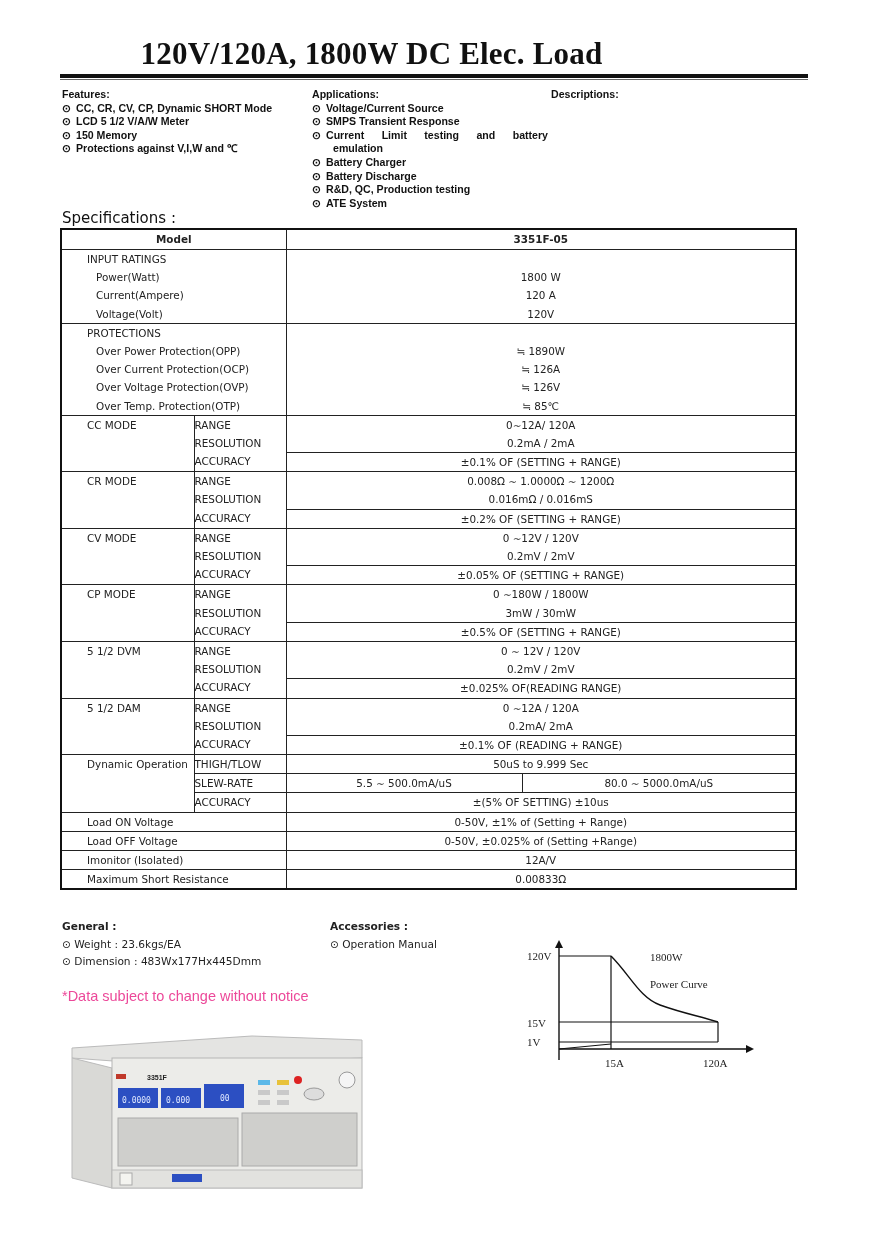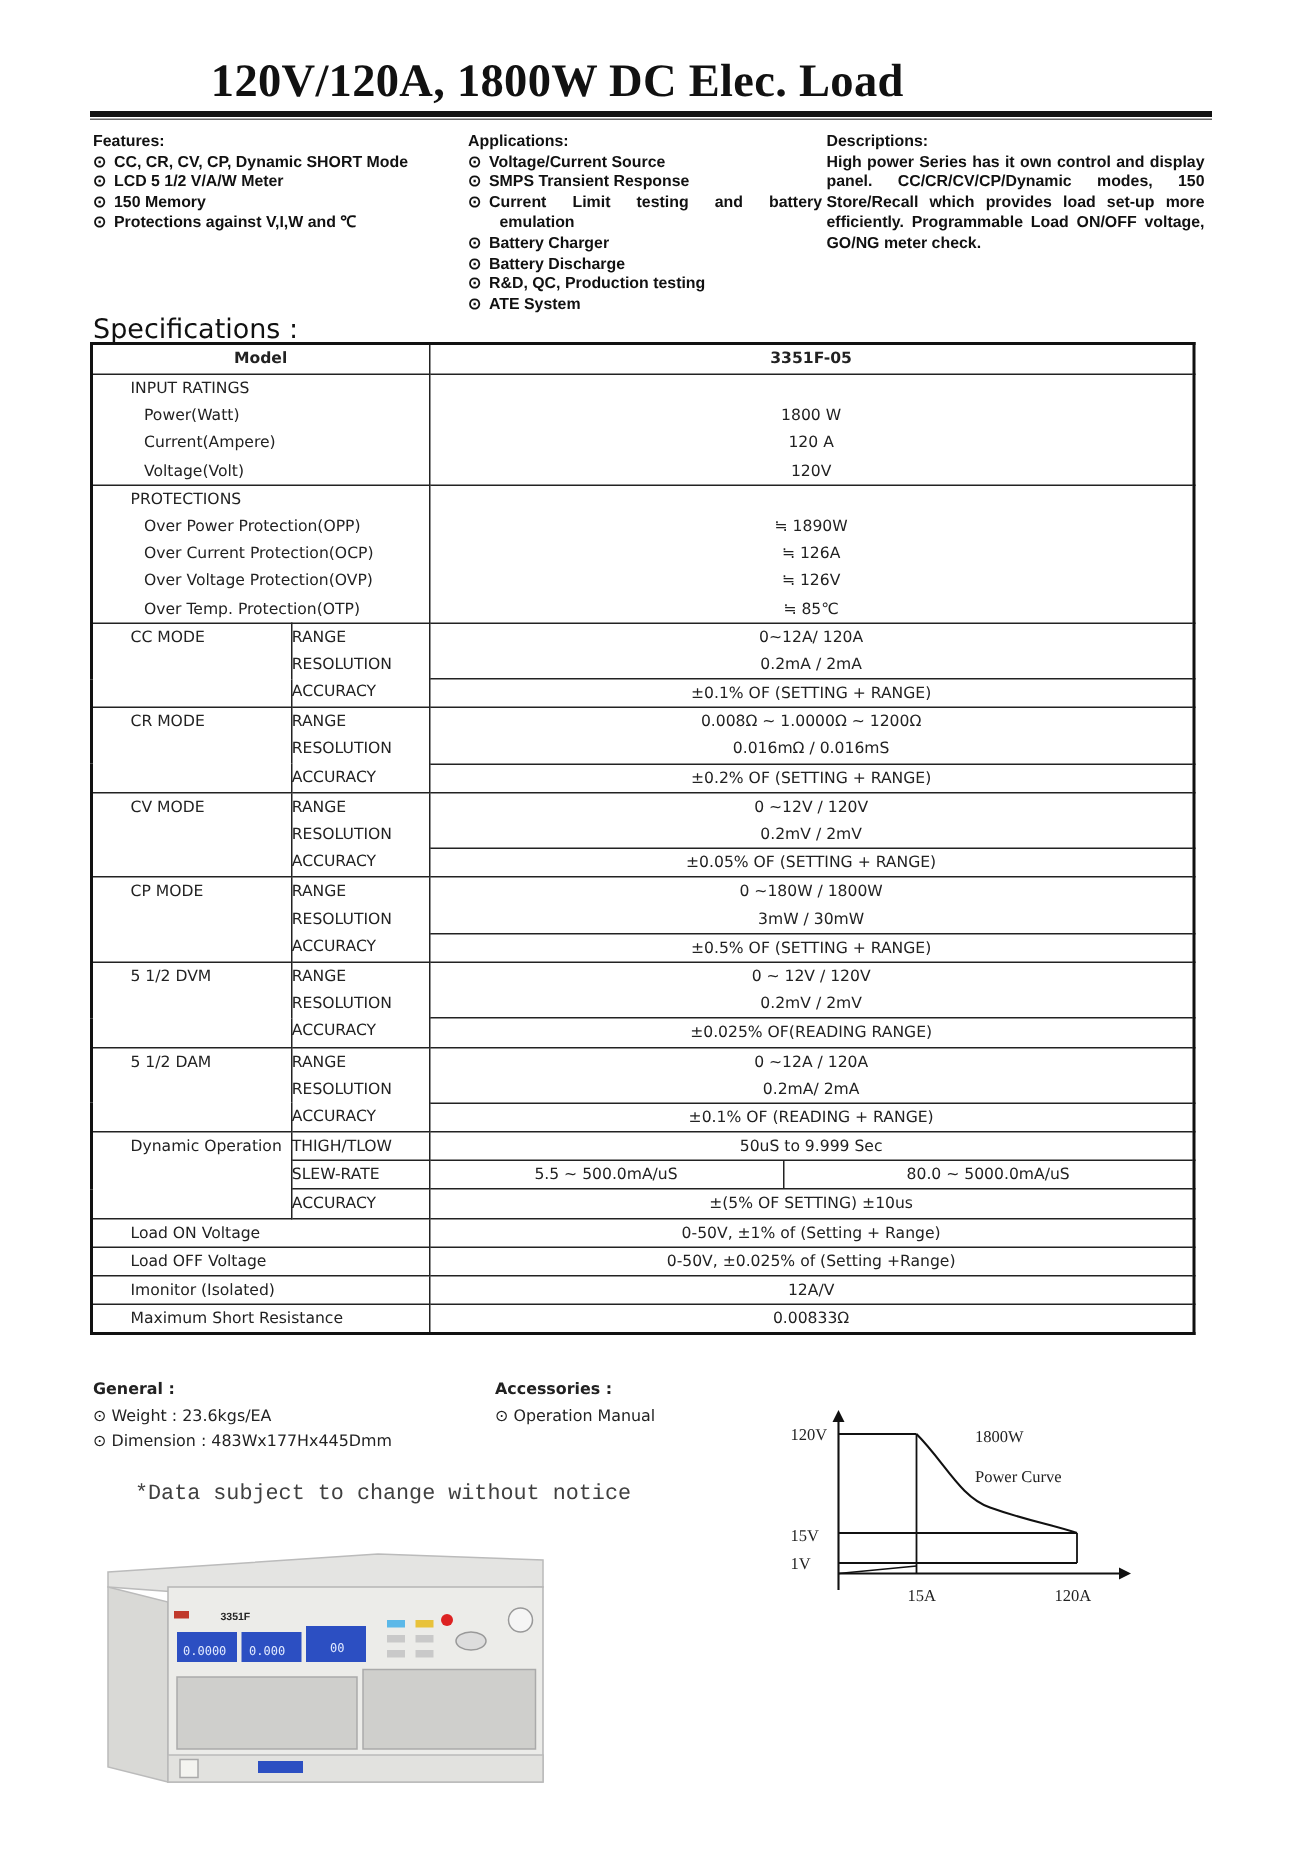--- a/index.html
+++ b/index.html
@@ -12,36 +12,36 @@
   .col { position:absolute; top:88px; font-family:"Liberation Sans", sans-serif; font-weight:bold; font-size:10.6px; line-height:13.6px; }
   .col .hd { display:block; }
   .col .li { display:block; }
   .col .li .b { display:inline-block; width:14px; }
   .c1 { left:62px; width:245px; }
   .c2 { left:312px; width:236px; }
   .c3 { left:551px; width:252px; text-align:justify; }
   .indent { padding-left:21px; }
   .just { text-align:justify; text-align-last:justify; }
 
-  .spec-title { position:absolute; left:62px; top:209px; font-family:"DejaVu Sans", sans-serif; font-size:18px; }
+  .spec-title { position:absolute; left:62px; top:209px; font-family:"DejaVu Sans", sans-serif; font-size:15px; }
 
   table.spec { position:absolute; left:60px; top:228px; width:737px; border-collapse:collapse;
     font-family:"DejaVu Sans", sans-serif; font-size:10.4px; color:#222; border:2px solid #111; }
   table.spec td { border:1px solid #222; padding:0; vertical-align:top; }
   table.spec td.lab { padding-left:25px; }
   .line { height:18.2px; line-height:18.2px; white-space:nowrap; }
   .line.sub { padding-left:9px; }
   td.val { text-align:center; }
   td.sublab { padding-left:2px; }
   .hdrrow td { height:19px; line-height:19px; text-align:center; }
   .hdrrow td b { font-weight:bold; }
 
   .gen { position:absolute; font-family:"DejaVu Sans", sans-serif; font-size:10.6px; line-height:17.5px; color:#222; }
   .gen .hd { font-weight:bold; }
-  .notice { position:absolute; left:62px; top:988px; font-family:Liberation Mono, monospace; font-size:14.5px; color:#404040;margin-left:28px; }
+  .notice { position:absolute; left:62px; top:988px; font-family:Liberation Sans, sans-serif; font-size:14.5px; color:#ec4899; }
 
   .curve { position:absolute; left:500px; top:930px; width:280px; height:150px; }
   .curve text { font-family:"Liberation Serif", serif; font-size:11px; fill:#222; }
 
   .product { position:absolute; left:62px; top:1028px; width:318px; height:170px; }
 </style>
 </head>
 <body>
 
 <div class="title">120V/120A, 1800W DC Elec. Load</div>
@@ -63,21 +63,20 @@
   <span class="li just"><span class="b">⊙</span><span>Current Limit testing and battery</span></span>
   <span class="li indent">emulation</span>
   <span class="li"><span class="b">⊙</span><span>Battery Charger</span></span>
   <span class="li"><span class="b">⊙</span><span>Battery Discharge</span></span>
   <span class="li"><span class="b">⊙</span><span>R&amp;D, QC, Production testing</span></span>
   <span class="li"><span class="b">⊙</span><span>ATE System</span></span>
 </div>
 
 <div class="col c3">
   <span class="hd" style="text-align:left">Descriptions:</span>
-  <span class="li">High power Series has it own control and display panel. CC/CR/CV/CP/Dynamic modes, 150 Store/Recall which provides load set-up more efficiently. Programmable Load ON/OFF voltage, GO/NG meter check.</span>
 </div>
 
 <div class="spec-title">Specifications :</div>
 
 <table class="spec">
   <colgroup>
       <col style="width:133px">
       <col style="width:92px">
       <col>
     </colgroup>

